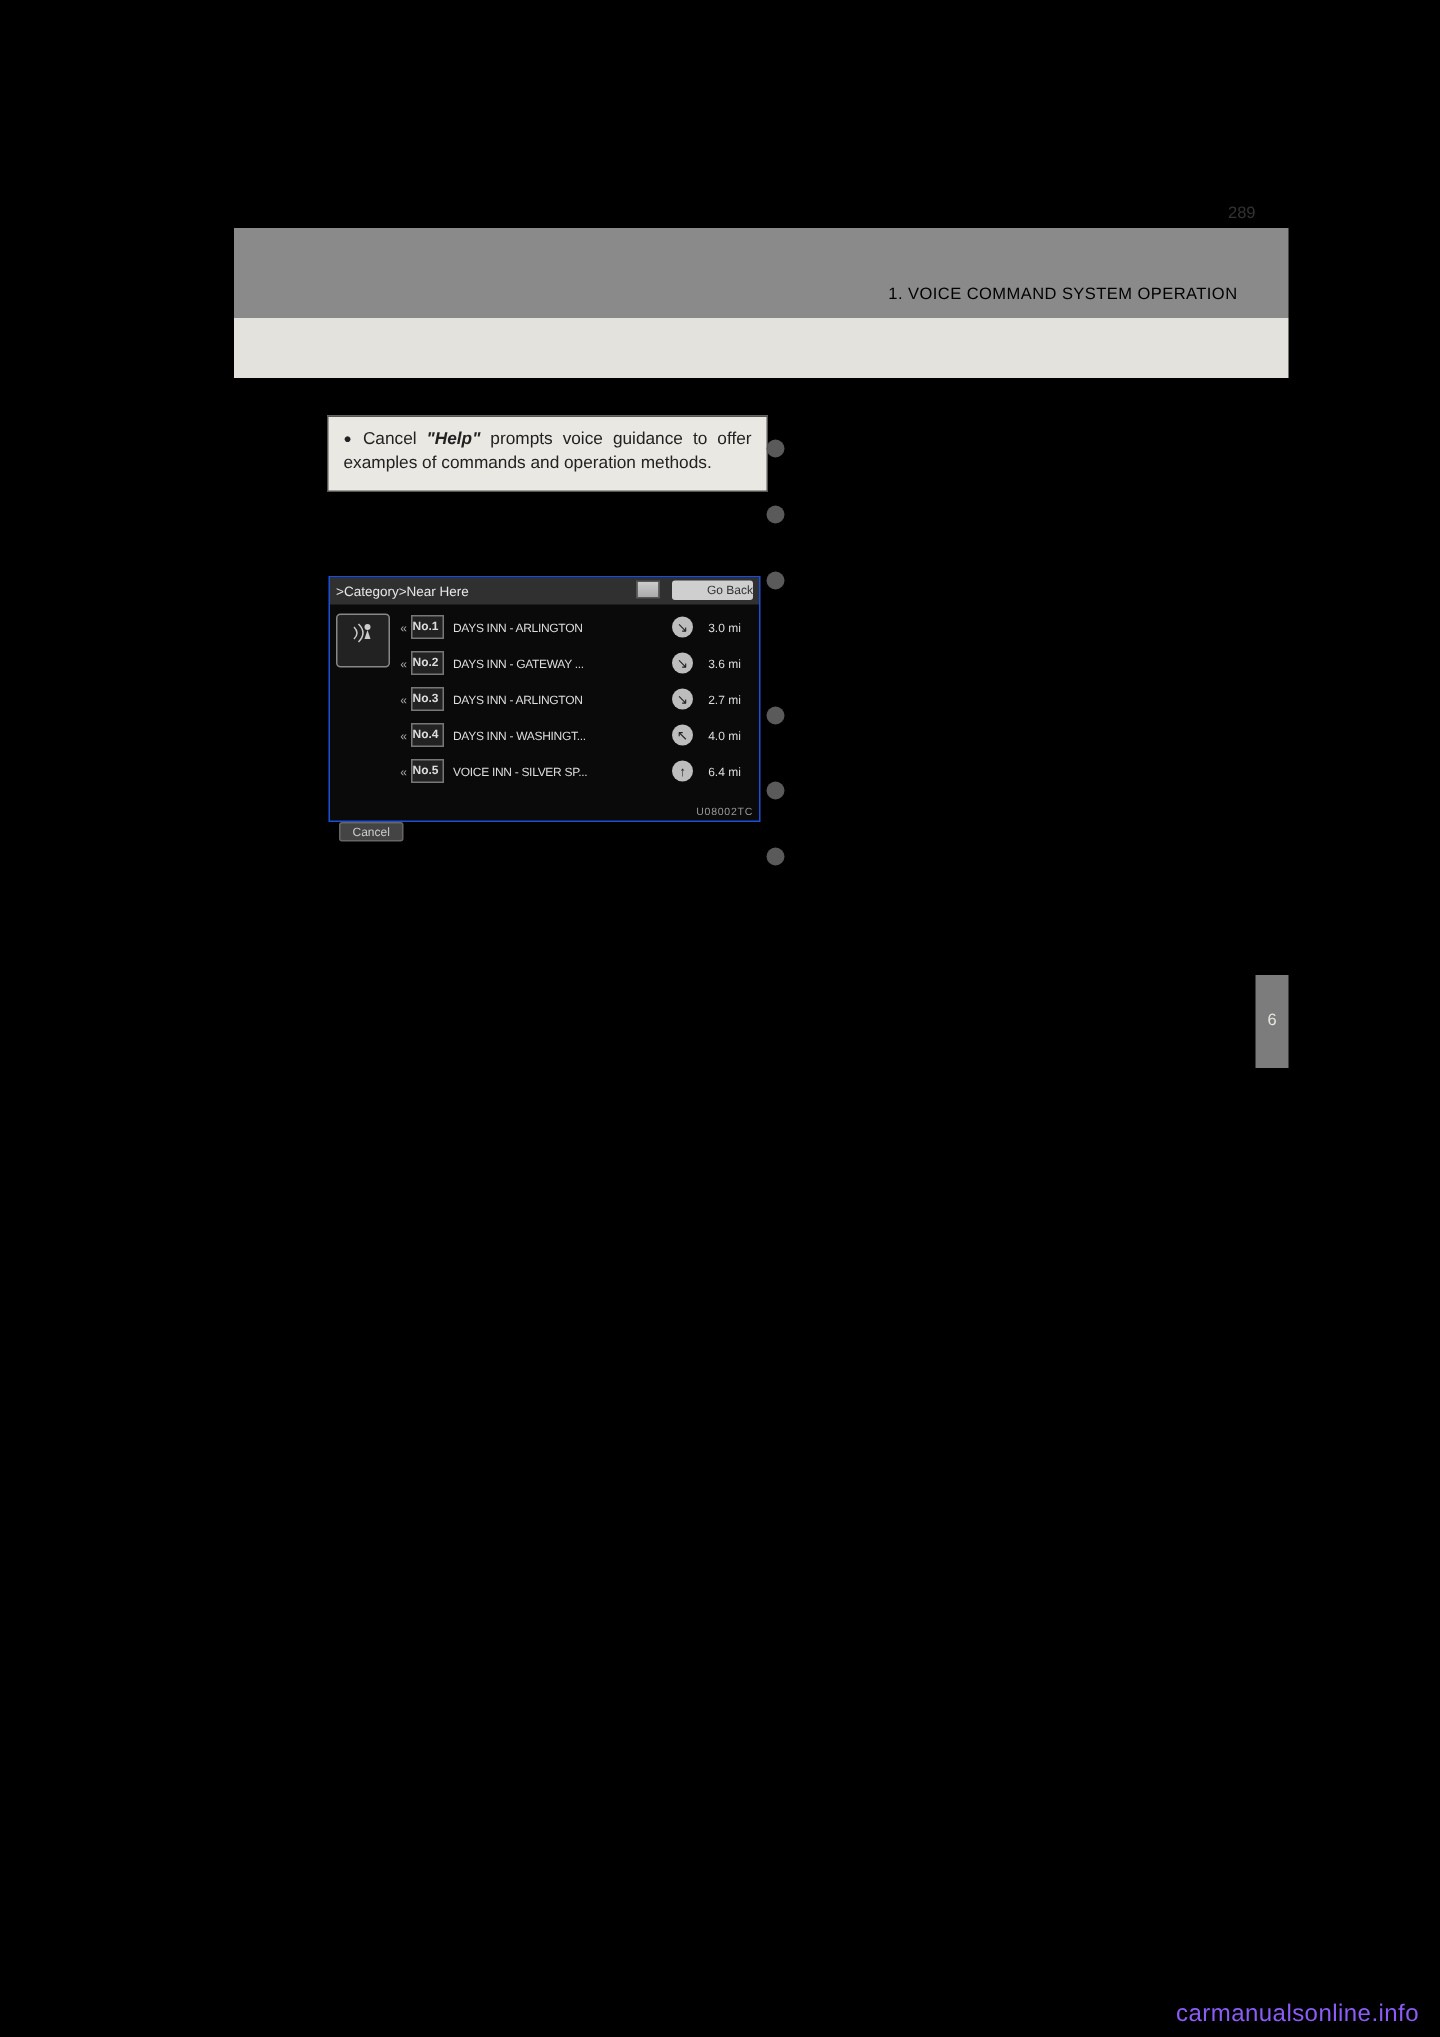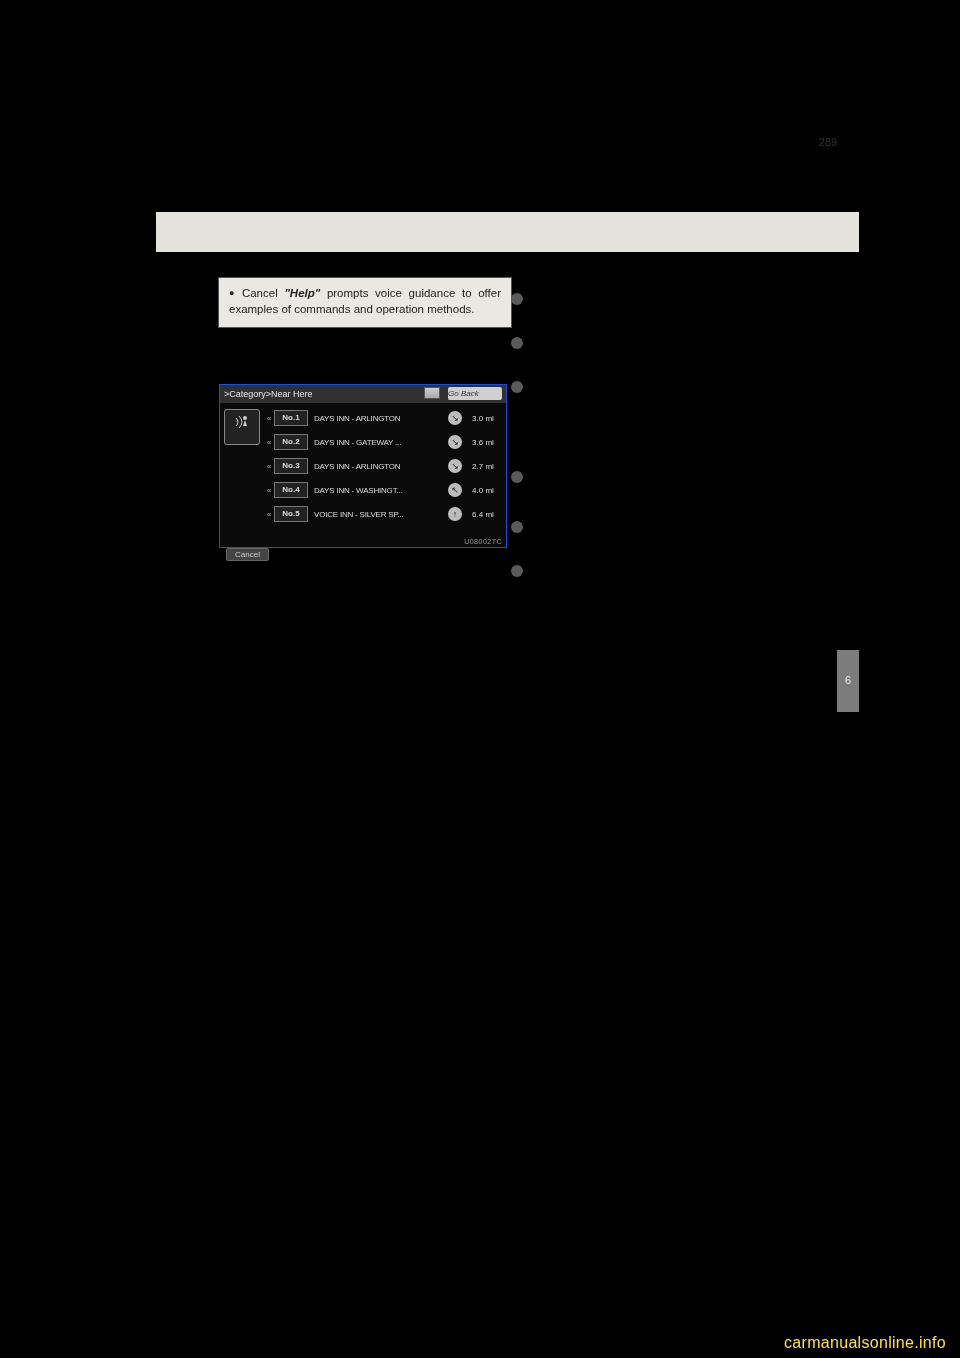--- a/index.html
+++ b/index.html
@@ -103,27 +103,26 @@
     height: 12px;
     background: linear-gradient(#ccc, #aaa);
     border: 1px solid #555;
   }
   .ss-goback {
     position: absolute;
     right: 4px;
     top: 2px;
     height: 13px;
     width: 54px;
-    text-align: left;
+    text-align: right;
     font-size: 8px;
     line-height: 13px;
     background: #cfcfcf;
     color: #333;
     border-radius: 2px;
-    font-style: italic;
   }
   .ss-body {
     display: flex;
     height: 126px;
   }
   .ss-left {
     width: 44px;
     padding: 6px 4px;
   }
   .ss-voice-icon {
@@ -144,24 +143,24 @@
   .ss-row {
     display: flex;
     align-items: center;
     height: 22px;
     margin-bottom: 2px;
     font-size: 8px;
     color: #ddd;
   }
   .ss-arrow { width: 10px; text-align: center; color: #aaa; }
   .ss-num {
-    width: 34px;
+    width: 22px;
     height: 16px;
     border: 1px solid #777;
-    text-align: center;
+    text-align: left;
     line-height: 14px;
     margin-right: 6px;
     background: #222;
     font-weight: bold;
   }
   .ss-name { flex: 1; letter-spacing: -0.2px; }
   .ss-dir {
     width: 14px; height: 14px;
     border-radius: 50%;
     background: #bdbdbd;
@@ -230,30 +229,33 @@
     font-size: 11px;
     text-align: center;
     padding-top: 24px;
   }
 
   .watermark {
     position: absolute;
     right: 14px;
     bottom: 6px;
     font-size: 16px;
-    color: #fde047;
+    color: #8b5cf6;
     font-family: Arial, sans-serif;
     letter-spacing: 0.3px;
   }
 </style>
 </head>
 <body>
 
 <div class="page">
 
+  <div class="header-bar">
+    <div class="header-text">1. VOICE COMMAND SYSTEM OPERATION</div>
+  </div>
   <div class="white-band"></div>
 
   <div class="page-number">289</div>
 
   <div class="help-box">
     <p>
       <span class="bullet-disc"></span><span>Cancel </span><span class="help-bold">"Help"</span><span> prompts voice guidance to offer examples of commands and operation methods.</span>
     </p>
   </div>
 

